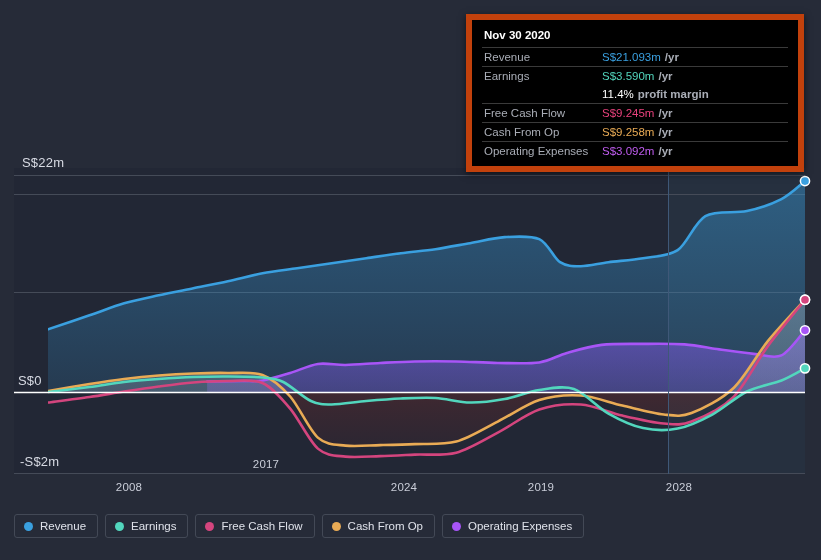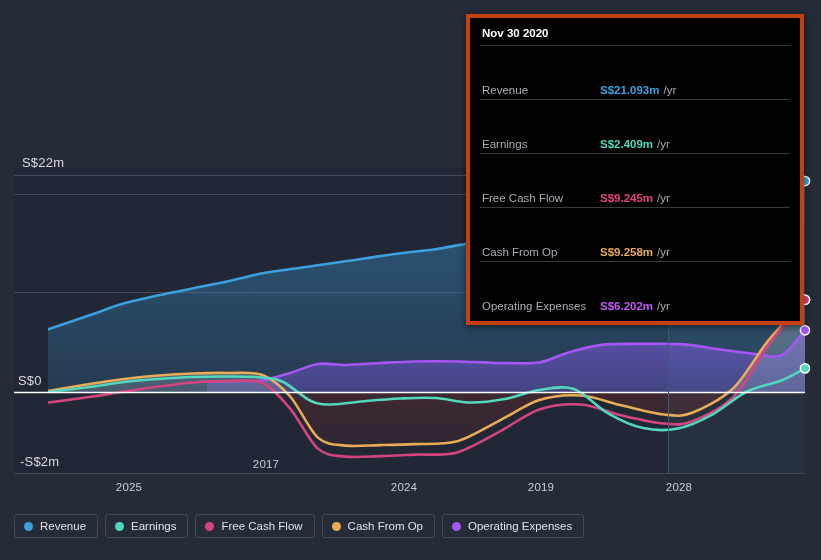--- a/index.html
+++ b/index.html
@@ -19,33 +19,33 @@
     white-space:nowrap;
   }
   .xlabel{
     position:absolute;font-size:11.5px;color:#c9cdd8;letter-spacing:.2px;
     transform:translateX(-50%);white-space:nowrap;
   }
 
   
   .tooltip{
     position:absolute;left:466px;top:14px;width:338px;
-    background:#000;border:4px solid #c2410c;
+    background:#000;border:6px solid #c2410c;
     box-sizing:border-box;padding:8px 10px 6px 10px;
     box-shadow:0 2px 7px rgba(0,0,0,.55);
   }
   .tt-title{font-size:11.5px;font-weight:bold;color:#fff;padding:1px 0 6px 2px;}
   .tt-row{
     display:flex;align-items:baseline;
     border-top:1px solid #3a3a3a;
     padding:3px 2px 3px 2px;
   }
   .tt-key{font-size:11.5px;color:#a9adb6;flex:0 0 118px;}
-  .tt-val{font-size:11.5px;font-weight:bold;}
-  .tt-unit{font-size:11.5px;color:#a9adb6;margin-left:4px;font-weight:normal;margin-top:35px;}
+  .tt-val{font-size:11.5px;font-weight:normal;}
+  .tt-unit{font-size:11.5px;color:#a9adb6;margin-left:4px;font-weight:bold;}
   .tt-row.sub .tt-key{flex:0 0 118px;}
 
   
   .legend{
     position:absolute;left:14px;top:514px;display:flex;gap:7px;
   }
   .lg-item{
     display:flex;align-items:center;gap:7px;
     border:1px solid #434956;border-radius:3px;
     padding:5px 11px 5px 9px;background:transparent;
@@ -123,53 +123,58 @@
       </g>
   </svg>
 
   <div>
     <div class="ylabel" style="left:22px;top:155px">S$22m</div>
     <div class="ylabel" style="left:18px;top:373px">S$0</div>
     <div class="ylabel" style="left:20px;top:454px">-S$2m</div>
   </div>
 
   <div>
-    <div class="xlabel" style="left:129px;top:481px">2025</div>
+    <div class="xlabel" style="left:129px;top:481px">2008</div>
     <div class="xlabel" style="left:266px;top:458px">2017</div>
     <div class="xlabel" style="left:404px;top:481px">2024</div>
     <div class="xlabel" style="left:541px;top:481px">2019</div>
     <div class="xlabel" style="left:679px;top:481px">2028</div>
   </div>
 
   <div class="tooltip">
     <div class="tt-title">Nov 30 2020</div>
     <div id="tooltip-rows">
         <div class="tt-row">
           <div class="tt-key">Revenue</div>
           <div class="tt-val" style="color: rgb(58, 160, 224);">S$21.093m</div>
           <div class="tt-unit">/yr</div>
         </div>
         <div class="tt-row">
           <div class="tt-key">Earnings</div>
-          <div class="tt-val" style="color: rgb(82, 214, 189);">S$2.409m</div>
-          <div class="tt-unit">/yr</div>
+          <div class="tt-val" style="color: rgb(82, 214, 189);">S$3.590m</div>
+          <div class="tt-unit">/yr</div>
+        </div>
+        <div class="tt-row sub" style="border-top: none;">
+          <div class="tt-key"></div>
+          <div class="tt-val" style="color: rgb(255, 255, 255);">11.4%</div>
+          <div class="tt-unit">profit margin</div>
         </div>
         <div class="tt-row">
           <div class="tt-key">Free Cash Flow</div>
           <div class="tt-val" style="color: rgb(232, 65, 124);">S$9.245m</div>
           <div class="tt-unit">/yr</div>
         </div>
         <div class="tt-row">
           <div class="tt-key">Cash From Op</div>
           <div class="tt-val" style="color: rgb(233, 171, 85);">S$9.258m</div>
           <div class="tt-unit">/yr</div>
         </div>
         <div class="tt-row">
           <div class="tt-key">Operating Expenses</div>
-          <div class="tt-val" style="color: rgb(192, 92, 240);">S$6.202m</div>
+          <div class="tt-val" style="color: rgb(192, 92, 240);">S$3.092m</div>
           <div class="tt-unit">/yr</div>
         </div>
       </div>
   </div>
 
   <div class="legend" id="legend">
       <div class="lg-item">
         <span class="lg-dot" style="background: rgb(58, 160, 224);"></span>
         <span class="lg-label">Revenue</span>
       </div>

